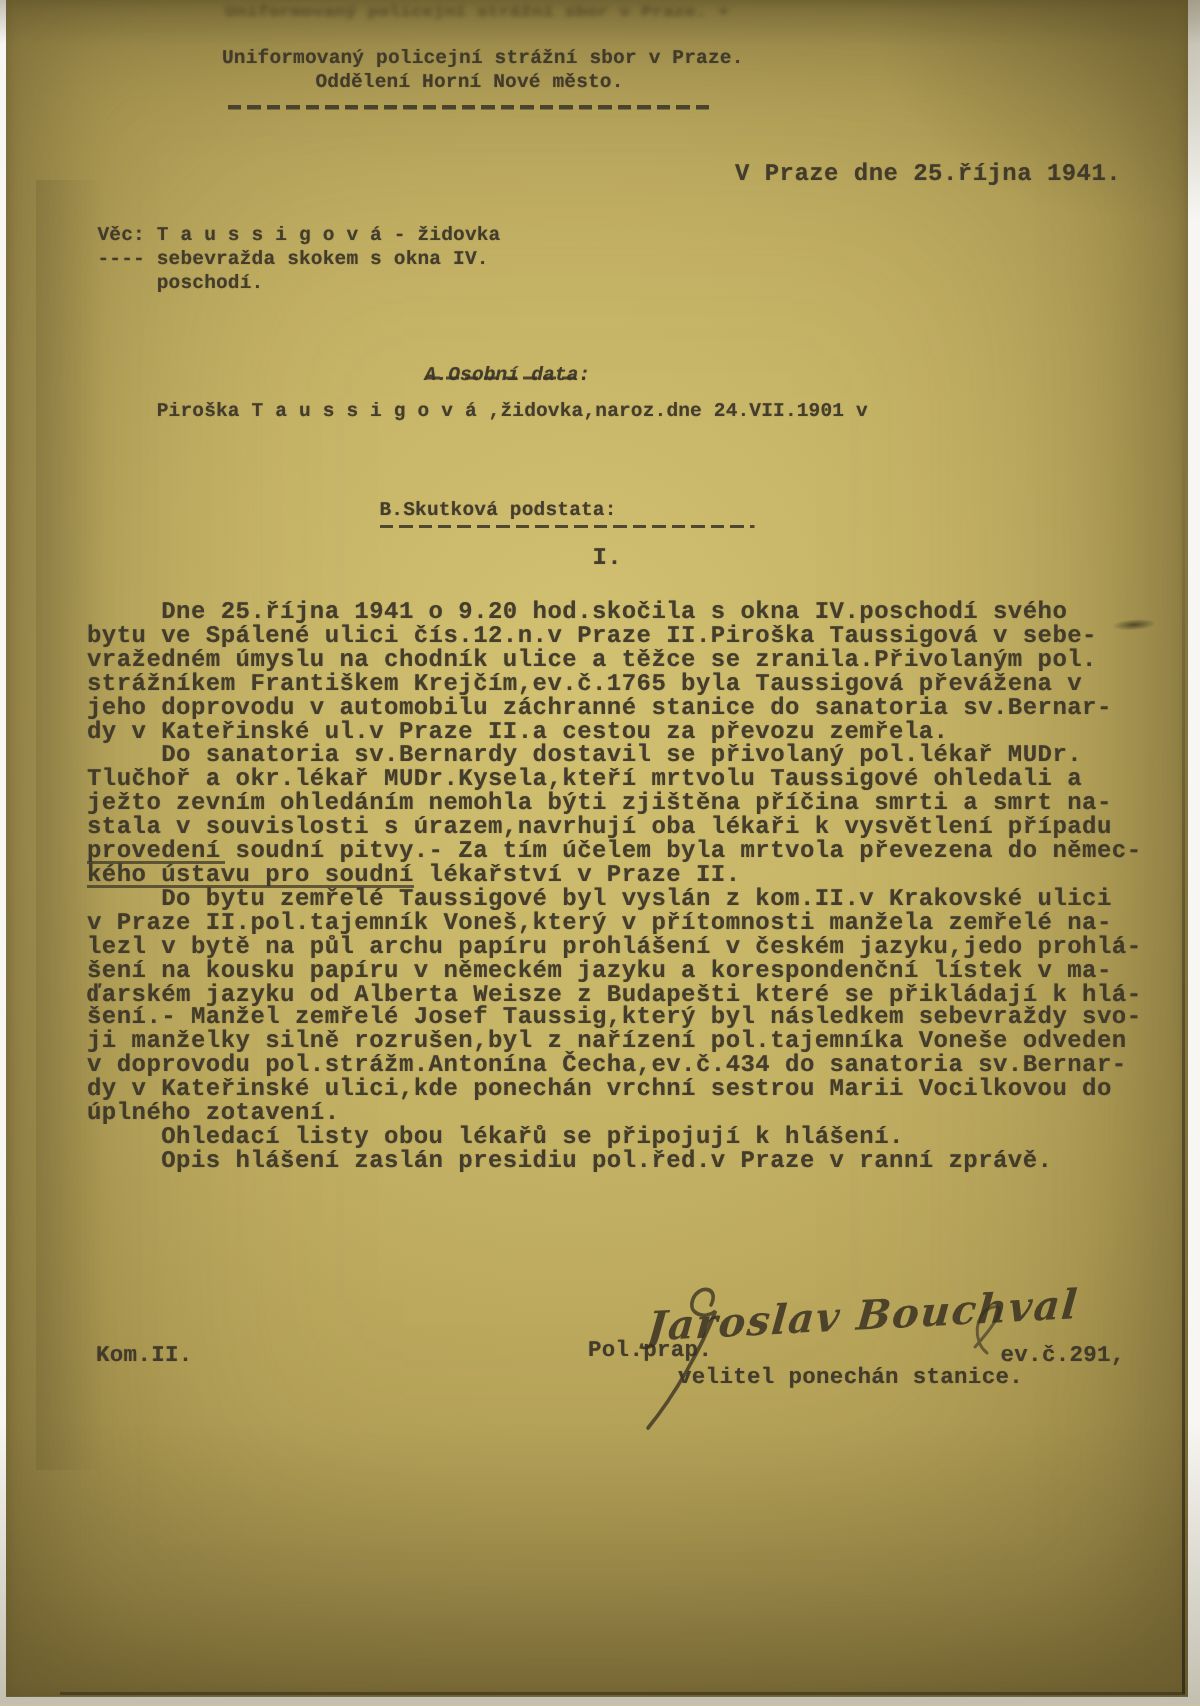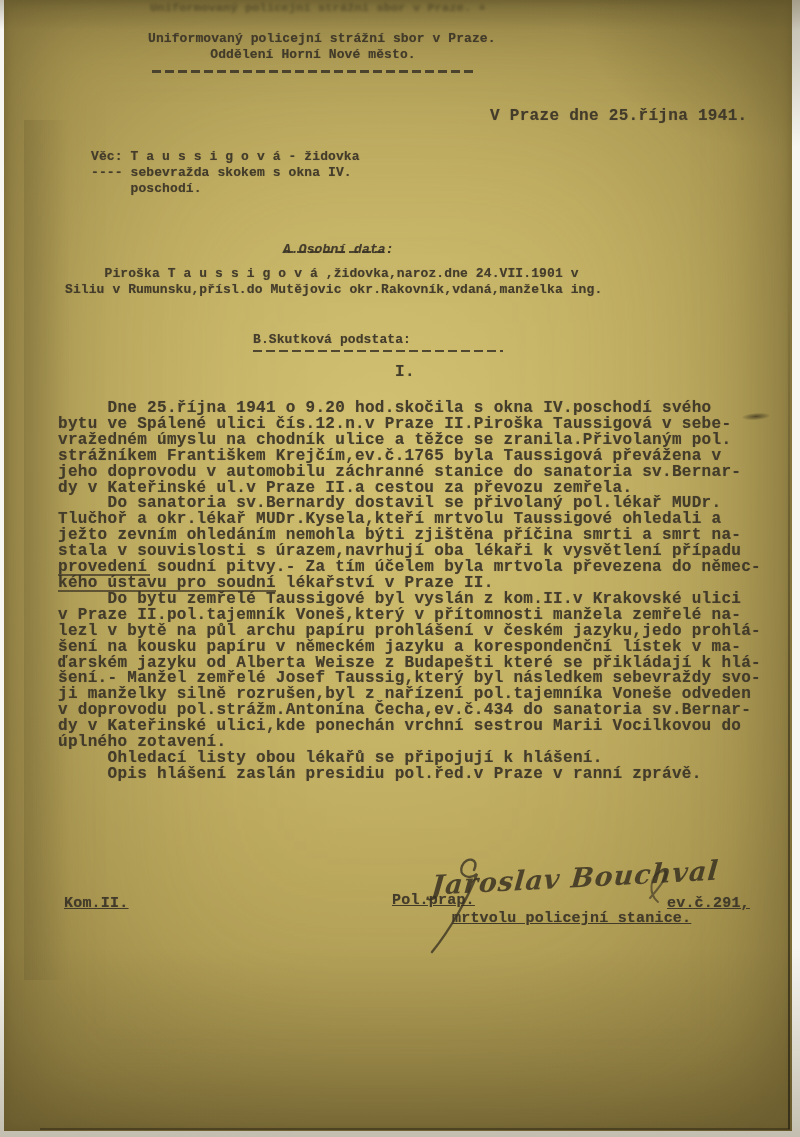--- a/index.html
+++ b/index.html
@@ -30,21 +30,21 @@
   .stain.mid-blot{left:742px;top:413px;width:28px;height:7px;border-radius:50%;
     background:radial-gradient(ellipse,rgba(40,34,20,.65),rgba(40,34,20,0) 75%);transform:rotate(-4deg);}
   .edge-r{position:absolute;right:10px;top:260px;bottom:8px;width:2px;
     background:linear-gradient(180deg,rgba(52,46,28,0),rgba(45,39,22,.55) 55%,rgba(35,30,16,.7));}
   .edge-b{position:absolute;left:40px;right:10px;bottom:7px;height:2px;background:rgba(42,36,20,.5);}
 
   .t{position:absolute;white-space:pre;color:rgba(60,53,40,.88);font-weight:bold;
      text-shadow:0 0 .7px rgba(60,53,40,.55);}
   .small{font-size:13px;line-height:15.8px;letter-spacing:.1px;}
   .large{font-size:16px;line-height:15.9px;letter-spacing:.3px;}
-  .mid{font-size:15px;line-height:16px;letter-spacing:.2px;text-decoration:underline;}
+  .mid{font-size:15px;line-height:16px;letter-spacing:.2px;}
   .center{text-align:center;}
 
   .ghost{
     left:138px;top:1px;width:360px;font-size:12px;letter-spacing:.1px;
     filter:blur(1.6px);opacity:.55;color:rgba(54,48,26,.8);transform:scaleY(.85);
   }
   .dashes{position:absolute;background:repeating-linear-gradient(90deg,rgba(58,51,38,.85) 0 9px,rgba(58,51,38,0) 9px 13px);}
   .rule-top{left:152px;top:70px;width:322px;height:3px;}
   .rule-a{left:284px;top:251px;width:106px;height:2px;}
   .rule-b{left:253px;top:350px;width:250px;height:2px;}
@@ -73,26 +73,26 @@
 <div class="edge-r"></div>
 <div class="edge-b"></div>
 
 <div class="t ghost center">Uniformovaný policejní strážní sbor v Praze. +</div>
 
 <div class="t small center" style="left:148px;top:31px;width:330px;"><div>Uniformovaný policejní strážní sbor v Praze.</div><div>Oddělení Horní Nové město.</div></div>
 <div class="dashes rule-top"></div>
 
 <div class="t large" style="left:490px;top:109px;">V Praze dne 25.října 1941.</div>
 
-<div class="t small" style="left:65px;top:149px;margin-left:26px;"><div>Věc: T a u s s i g o v á - židovka</div><div>---- sebevražda skokem s okna IV.</div><div>     poschodí.</div></div>
+<div class="t small" style="left:65px;top:149px;"><div>Věc: T a u s s i g o v á - židovka</div><div>---- sebevražda skokem s okna IV.</div><div>     poschodí.</div></div>
 
 <div class="t small" style="left:283px;top:242px;font-style:italic;">A.Osobní data:</div>
 <div class="dashes rule-a"></div>
 
-<div class="t small" style="left:65px;top:266px;"><div>     Piroška T a u s s i g o v á ,židovka,naroz.dne 24.VII.1901 v</div><div>Siliu v Rumunsku,přísl.do Mutějovic okr.Rakovník,vdaná,manželka ing.</div></div>
+<div class="t small" style="left:65px;top:266px;"><div>     Piroška T a u s s i g o v á ,židovka,naroz.dne 24.VII.1901 v</div></div>
 
 <div class="t small" style="left:253px;top:332px;">B.Skutková podstata:</div>
 <div class="dashes rule-b"></div>
 
 <div class="t large" style="left:395px;top:365px;">I.</div>
 
 <div class="t large" style="left:58px;top:401px;"><div>     Dne 25.října 1941 o 9.20 hod.skočila s okna IV.poschodí svého</div><div>bytu ve Spálené ulici čís.12.n.v Praze II.Piroška Taussigová v sebe-</div><div>vražedném úmyslu na chodník ulice a těžce se zranila.Přivolaným pol.</div><div>strážníkem Františkem Krejčím,ev.č.1765 byla Taussigová převážena v</div><div>jeho doprovodu v automobilu záchranné stanice do sanatoria sv.Bernar-</div><div>dy v Kateřinské ul.v Praze II.a cestou za převozu zemřela.</div><div>     Do sanatoria sv.Bernardy dostavil se přivolaný pol.lékař MUDr.</div><div>Tlučhoř a okr.lékař MUDr.Kysela,kteří mrtvolu Taussigové ohledali a</div><div>ježto zevním ohledáním nemohla býti zjištěna příčina smrti a smrt na-</div><div>stala v souvislosti s úrazem,navrhují oba lékaři k vysvětlení případu</div><div>provedení soudní pitvy.- Za tím účelem byla mrtvola převezena do němec-</div><div>kého ústavu pro soudní lékařství v Praze II.</div><div>     Do bytu zemřelé Taussigové byl vyslán z kom.II.v Krakovské ulici</div><div>v Praze II.pol.tajemník Voneš,který v přítomnosti manžela zemřelé na-</div><div>lezl v bytě na půl archu papíru prohlášení v českém jazyku,jedo prohlá-</div><div>šení na kousku papíru v německém jazyku a korespondenční lístek v ma-</div><div>ďarském jazyku od Alberta Weisze z Budapešti které se přikládají k hlá-</div><div>šení.- Manžel zemřelé Josef Taussig,který byl následkem sebevraždy svo-</div><div>ji manželky silně rozrušen,byl z nařízení pol.tajemníka Voneše odveden</div><div>v doprovodu pol.strážm.Antonína Čecha,ev.č.434 do sanatoria sv.Bernar-</div><div>dy v Kateřinské ulici,kde ponechán vrchní sestrou Marii Vocilkovou do</div><div>úplného zotavení.</div><div>     Ohledací listy obou lékařů se připojují k hlášení.</div><div>     Opis hlášení zaslán presidiu pol.řed.v Praze v ranní zprávě.</div></div>
 
 <div class="u-line u1"></div>
 <div class="u-line u2"></div>
@@ -103,13 +103,13 @@
 
 <div class="signature">Jaroslav Bouchval</div>
 
 <svg class="sig-tail" viewBox="0 0 320 110">
   <path d="M 92,20 C 98,8 84,6 80,16 C 76,26 88,30 95,24 C 86,48 68,80 50,102" fill="none" stroke="rgba(52,45,32,.75)" stroke-width="2.4" stroke-linecap="round"></path>
   <path d="M 268,48 C 284,30 290,18 278,22 C 268,26 266,44 276,52" fill="none" stroke="rgba(52,45,32,.6)" stroke-width="2" stroke-linecap="round"></path>
 </svg>
 
 <div class="t mid" style="left:667px;top:896px;">ev.č.291,</div>
 
-<div class="t mid" style="left:452px;top:911px;">mrtvolu policejní stanice.</div>
+<div class="t mid" style="left:452px;top:911px;">velitel ponechán stanice.</div>
 
 </body></html>

